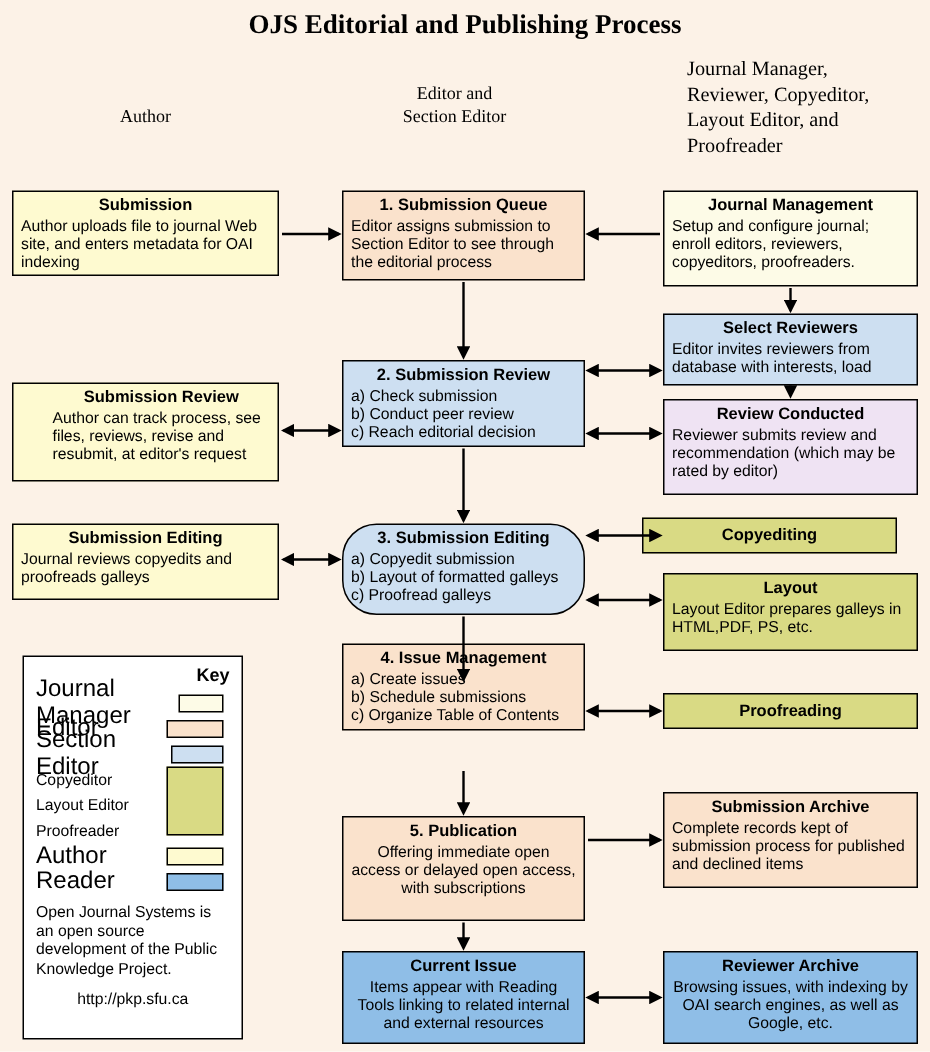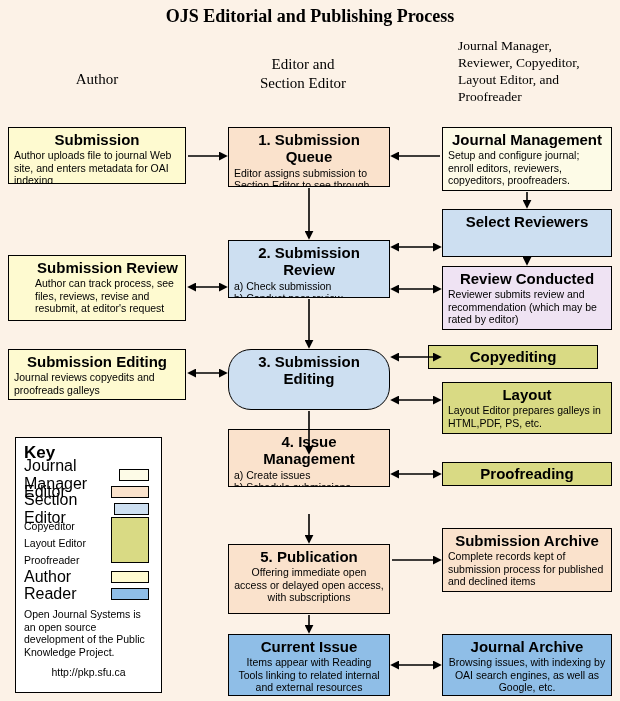--- a/index.html
+++ b/index.html
@@ -8,31 +8,31 @@
     background:#FCF2E7;
     font-family:"Liberation Sans", sans-serif;
     color:#000000; overflow:hidden;
   }
   .main-title {
     position:absolute; top:6px; left:0; width:620px; text-align:center;
     font-family:"Liberation Serif", serif; font-size:18px; font-weight:bold;
   }
   .hdr {
     position:absolute; font-family:"Liberation Serif", serif;
-    font-size:15px; white-space:pre-line; line-height:1.25;
+    font-size:12px; white-space:pre-line; line-height:1.25;
   }
   .author-hdr  { left:37px;  top:70px;  width:120px; text-align:center; }
   .editor-hdr  { left:233px; top:55px;  width:140px; text-align:center; }
   .manager-hdr { left:458px; top:38px;  width:158px; text-align:left; font-size:13.5px; }
 
   .box {
     position:absolute; border:1px solid #000; box-sizing:border-box;
     padding:3px 5px; overflow:hidden;
   }
-  .bt { font-weight:bold; font-size:15px; text-align:center; margin-bottom:1px; line-height:1.15; }
+  .bt { font-weight:bold; font-size:11px; text-align:center; margin-bottom:1px; line-height:1.15; }
   .bb { font-size:10.5px; line-height:1.18; white-space:pre-line; text-align:left; }
   .center-text .bb { text-align:center; }
   .title-only { display:flex; align-items:center; justify-content:center; }
   .title-only .bt { margin:0; }
 
   
   .l1 { left:8px;  top:127px; width:178px; height:57px; }
   .l2 { left:8px;  top:255px; width:178px; height:66px; }
   .l3 { left:8px;  top:349px; width:178px; height:51px; }
   
@@ -51,21 +51,21 @@
   .r6 { left:442px; top:462px; width:170px; height:24px; }
   .r7 { left:442px; top:528px; width:170px; height:64px; }
   .r8 { left:442px; top:634px; width:170px; height:62px; }
 
   
   .key {
     position:absolute; left:15px; top:437px; width:147px; height:256px;
     background:#FFFFFF; border:1px solid #000; box-sizing:border-box;
     padding:5px 8px; overflow:hidden;
   }
-  .key-title { text-align:left; font-weight:bold; font-size:17px; margin-bottom:3px; }
+  .key-title { text-align:right; font-weight:bold; font-size:12px; margin-bottom:3px; }
   .key-row { display:flex; align-items:center; justify-content:space-between; height:17px; font-size:16px; }
   .swatch { width:38px; height:12px; border:1px solid #000; box-sizing:border-box; margin-right:4px; }
   .key-group { display:flex; align-items:flex-start; justify-content:space-between; }
   .key-group .labels { display:flex; flex-direction:column; }
   .key-group .labels div { height:17px; display:flex; align-items:center; font-size:10.5px; }
   .key-group .swatch { height:46px; }
   .key-note { font-size:10.5px; line-height:1.2; margin-top:6px; }
   .key-url { font-size:10.5px; margin-top:8px; text-align:center; }
 
   .arrows { position:absolute; left:0; top:0; pointer-events:none; }
@@ -104,20 +104,23 @@
     <div class="bb">Editor assigns submission to Section Editor to see through the editorial process</div>
   </div>
   <div class="box c2" style="background: rgb(205, 223, 241);">
     <div class="bt">2. Submission Review</div>
     <div class="bb">a) Check submission
 b) Conduct peer review
 c) Reach editorial decision</div>
   </div>
   <div class="box c3" style="background: rgb(205, 223, 241); border-radius: 23px;">
     <div class="bt">3. Submission Editing</div>
+    <div class="bb">a) Copyedit submission
+b) Layout of formatted galleys
+c) Proofread galleys</div>
   </div>
   <div class="box c4" style="background: rgb(250, 226, 204);">
     <div class="bt">4. Issue Management</div>
     <div class="bb">a) Create issues
 b) Schedule submissions
 c) Organize Table of Contents</div>
   </div>
   <div class="box c5 center-text" style="background: rgb(250, 226, 204);">
     <div class="bt">5. Publication</div>
     <div class="bb">Offering immediate open access or delayed open access, with subscriptions</div>
@@ -126,41 +129,42 @@
     <div class="bt">Current Issue</div>
     <div class="bb">Items appear with Reading Tools linking to related internal and external resources</div>
   </div>
 
   <div class="box r1" style="background: rgb(253, 251, 231);">
     <div class="bt">Journal Management</div>
     <div class="bb">Setup and configure journal; enroll editors, reviewers, copyeditors, proofreaders.</div>
   </div>
   <div class="box r2" style="background: rgb(205, 223, 241);">
     <div class="bt">Select Reviewers</div>
+    <div class="bb">Editor invites reviewers from database with interests, load</div>
   </div>
   <div class="box r3" style="background: rgb(239, 227, 243);">
     <div class="bt">Review Conducted</div>
     <div class="bb">Reviewer submits review and recommendation (which may be rated by editor)</div>
   </div>
   <div class="box r4 title-only" style="background: rgb(217, 218, 132);">
     <div class="bt">Copyediting</div>
   </div>
   <div class="box r5" style="background: rgb(217, 218, 132);">
     <div class="bt">Layout</div>
     <div class="bb">Layout Editor prepares galleys in HTML,PDF, PS, etc.</div>
   </div>
   <div class="box r7" style="background: rgb(250, 226, 204);">
     <div class="bt">Submission Archive</div>
     <div class="bb">Complete records kept of submission process for published and declined items</div>
   </div>
   <div class="box r6 title-only" style="background: rgb(217, 218, 132);">
     <div class="bt">Proofreading</div>
   </div>
   <div class="box r8 center-text" style="background: rgb(143, 190, 231);">
-    <div class="bt">Journal Archive</div>
+    <div class="bt">Reviewer Archive</div>
     <div class="bb">Browsing issues, with indexing by OAI search engines, as well as Google, etc.</div>
   </div>
 
   <div class="key" style="background: rgb(255, 255, 255);">
     <div class="key-title">Key</div>
 
     <div class="key-row">
       <span>Journal Manager</span>
       <span class="swatch" style="background: rgb(253, 251, 231);"></span>
     </div>

